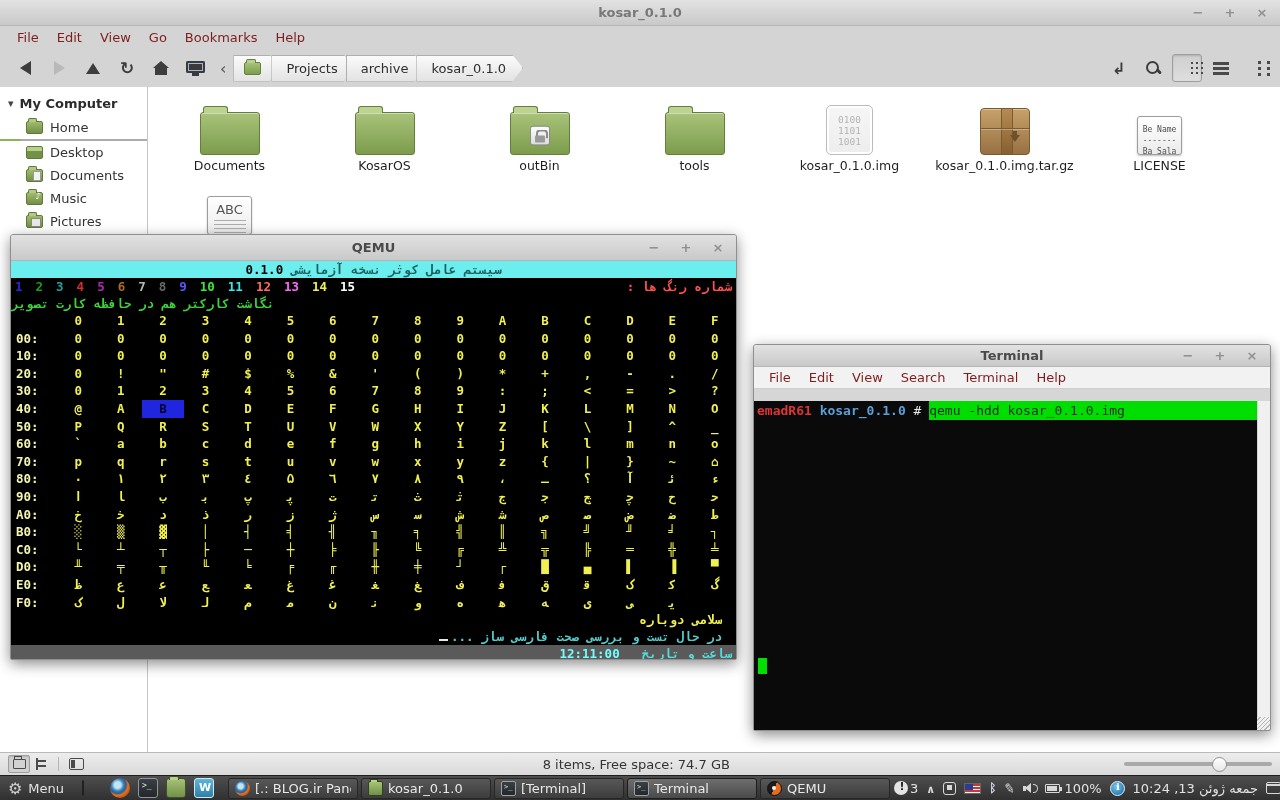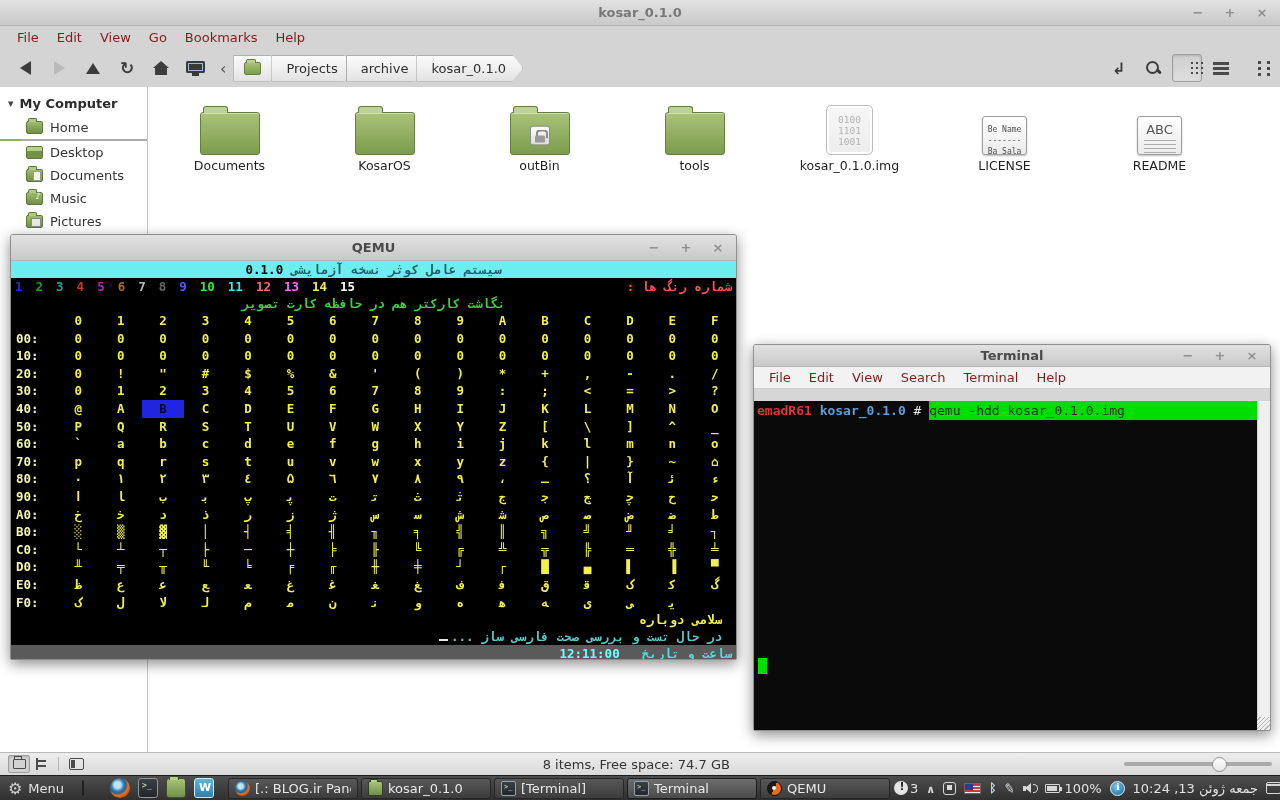--- a/index.html
+++ b/index.html
@@ -103,21 +103,21 @@
   .app-window { position:absolute; border:1px solid #8f8f8f; border-radius:3px 3px 2px 2px; box-shadow:0 4px 14px rgba(0,0,0,.45); background:#d6d6d6; display:flex; flex-direction:column; }
   .qemu-window { left:10px; top:234px; width:727px; height:426px; z-index:5; }
   .app-window .titlebar { border-radius:2px 2px 0 0; }
   .qemu-screen { flex:1; background:#000; font-family:"DejaVu Sans Mono",monospace; font-size:12.5px; font-weight:bold; line-height:17px; display:flex; flex-direction:column; overflow:hidden; }
   .q-banner { background:#6ceeee; color:#1f6060; text-align:center; direction:rtl; }
   .q-banner b { color:#000; }
   .q-colorline { display:flex; align-items:center; padding:0 4px; }
   .q-colornums { display:flex; gap:0; }
   .q-colornums span { margin-right:13px; }
   .q-colorlabel { margin-left:auto; direction:rtl; }
-  .q-mapline { text-align:center; }
+  .q-mapline { }
   .qmap { display:grid; grid-template-columns:46px repeat(16,1fr); }
   .qmap > div { height:17.6px; line-height:17.6px; text-align:center; color:#f0f050; overflow:hidden; }
   .qmap .q-rowlabel { text-align:left; padding-left:5px; color:#f4f4b0; }
   .qmap .hl { background:#2026dd; color:#05052a; }
   .q-msg { direction:rtl; padding-right:14px; }
   .q-cursor { display:inline-block; width:9px; border-bottom:2px solid #e8e8e8; height:12px; margin:0 3px; }
   .q-spacer { flex:1; }
   .q-statusline { background:#5a5a5a; color:#55dcdc; direction:rtl; padding:0 4px; display:flex; gap:22px; line-height:17px; height:17px; }
   .q-clock { color:#73ffff; }
 
@@ -316,20 +316,28 @@
             </div>
             <div class="file-item">
               <div class="file-icon-box">
                 <div class="bin-icon">
                   <div class="bin-line">0100</div>
                   <div class="bin-line">1101</div>
                   <div class="bin-line">1001</div>
                 </div>
               </div>
               <div class="file-label">kosar_0.1.0.img</div>
+            </div>
+            <div class="file-item">
+              <div class="file-icon-box">
+                <div class="archive-icon">
+                  <span class="archive-arrow"></span>
+                </div>
+              </div>
+              <div class="file-label">kosar_0.1.0.img.tar.gz</div>
             </div>
             <div class="file-item">
               <div class="file-icon-box">
                 <div class="doc-icon">
                   <div class="doc-mono">Be Name
 -------
 Ba Sala</div>
                 </div>
               </div>
               <div class="file-label">LICENSE</div>

